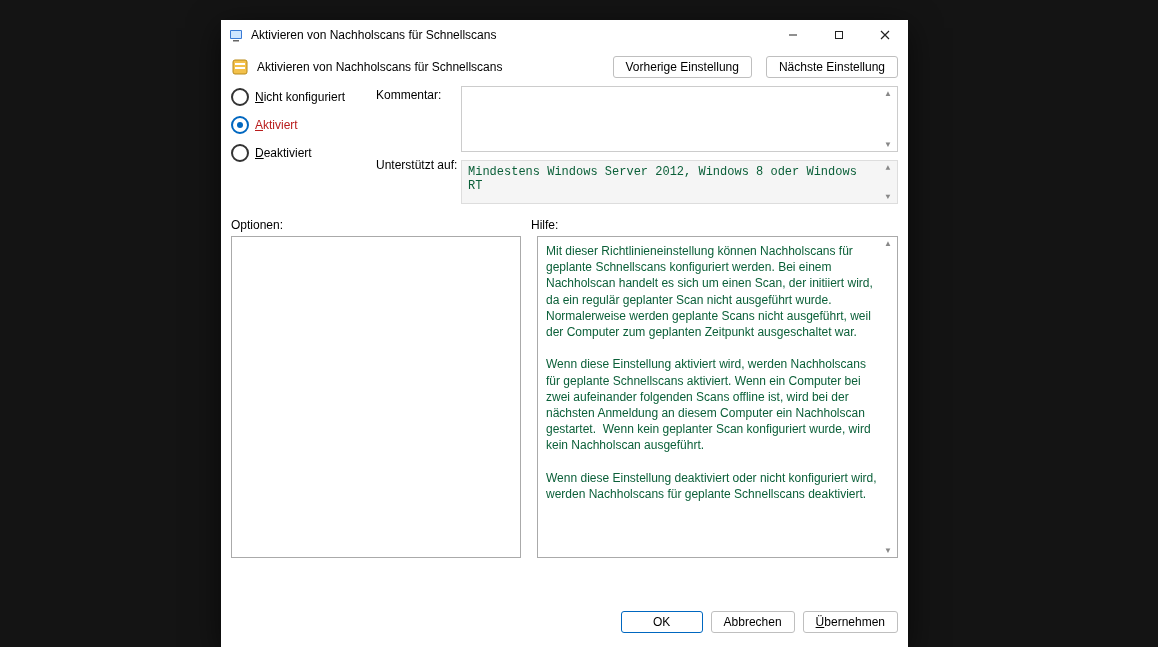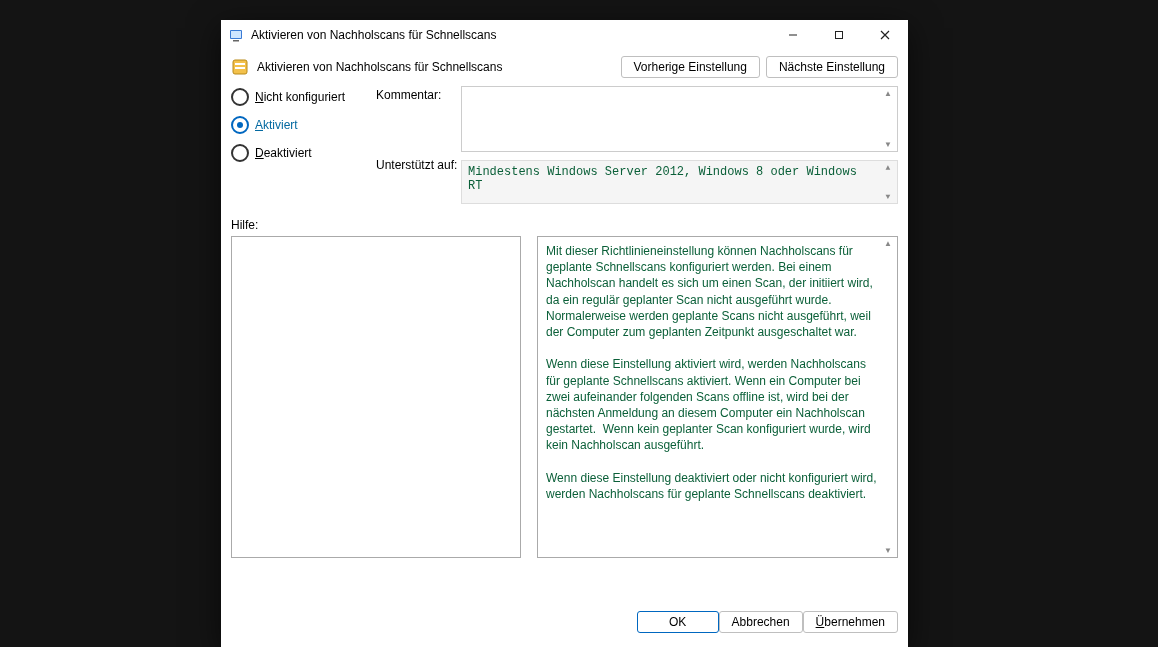--- a/index.html
+++ b/index.html
@@ -63,21 +63,21 @@
   .header-row .policy-icon {
     width: 18px; height: 18px;
     margin-right: 8px;
   }
   .header-row .policy-label {
     flex: 1;
     font-size: 12px;
   }
   .nav-buttons {
     display: flex;
-    gap: 6px;
+    gap: 14px;
   }
   .btn {
     background: #fff;
     border: 1px solid #bfbfbf;
     border-radius: 3px;
     padding: 3px 12px;
     font: inherit;
     font-size: 12px;
     cursor: default;
   }
@@ -117,21 +117,21 @@
     align-items: center;
     justify-content: center;
   }
   .radio.sel { border-color: #0067c0; }
   .radio.sel::after {
     content: "";
     width: 6px; height: 6px;
     background: #0067c0;
     border-radius: 50%;
   }
-  .radio-row.sel { color: #0369a1; }
+  .radio-row.sel { color: #b91c1c; }
 
   .side-labels {
     display: flex;
     flex-direction: column;
     gap: 50px;
     font-size: 12px;
     padding-top: 2px;
   }
   .side-labels .lbl2 { margin-top: 6px; }
 
@@ -200,20 +200,21 @@
     height: 100%;
     box-sizing: border-box;
     overflow: hidden;
   }
   .panel .scroll-arrows { right: 2px; }
 
   
   .footer {
     display: flex;
     justify-content: flex-end;
+    gap: 8px;
     padding: 12px 10px 14px 10px;
   }
   .footer .btn { min-width: 82px; }
 
   
   svg { display: block; }
 </style>
 </head>
 <body>
 
@@ -293,20 +294,21 @@
         <span>Mindestens Windows Server 2012, Windows 8 oder Windows RT</span>
         <div class="scroll-arrows">
           <span>▲</span>
           <span>▼</span>
         </div>
       </div>
     </div>
   </div>
 
   <div class="labels-row">
+    <span class="left">Optionen:</span>
     <span class="right">Hilfe:</span>
   </div>
 
   <div class="panels">
     <div class="panel options"></div>
     <div class="panel help">
       <div class="help-text">Mit dieser Richtlinieneinstellung können Nachholscans für geplante Schnellscans konfiguriert werden. Bei einem Nachholscan handelt es sich um einen Scan, der initiiert wird, da ein regulär geplanter Scan nicht ausgeführt wurde. Normalerweise werden geplante Scans nicht ausgeführt, weil der Computer zum geplanten Zeitpunkt ausgeschaltet war.
 
 Wenn diese Einstellung aktiviert wird, werden Nachholscans für geplante Schnellscans aktiviert. Wenn ein Computer bei zwei aufeinander folgenden Scans offline ist, wird bei der nächsten Anmeldung an diesem Computer ein Nachholscan gestartet.  Wenn kein geplanter Scan konfiguriert wurde, wird kein Nachholscan ausgeführt.
 

